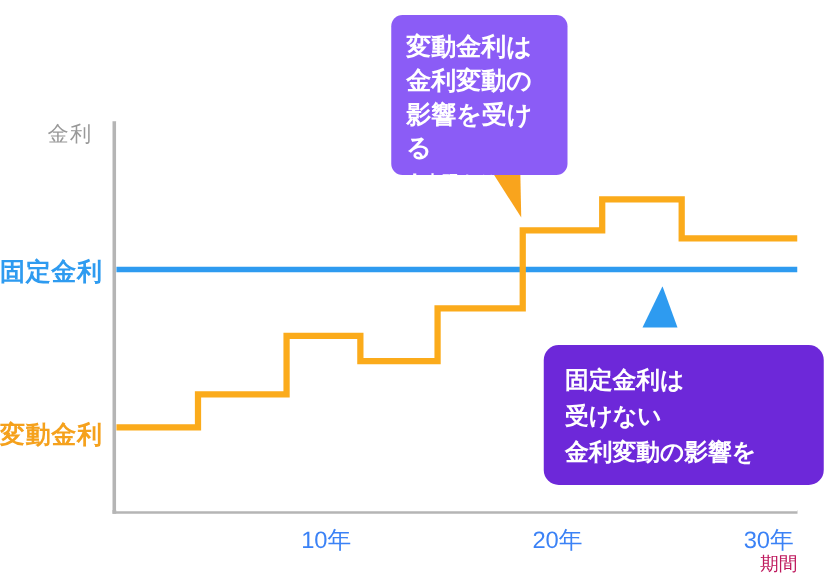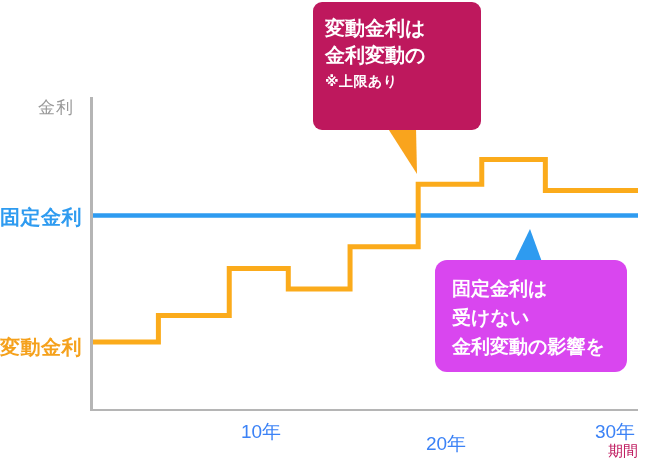--- a/index.html
+++ b/index.html
@@ -40,50 +40,50 @@
     font-size:20px; font-weight:700; letter-spacing:0.5px;
   }
   .series-label.fixed   { top:204px; color:#2e9bf0; }
   .series-label.variable{ top:334px; color:#f5a11c; }
   .x-tick {
     position:absolute; top:419px;
     transform:translateX(-50%);
     font-size:19px; color:#3b82f6;
   }
   .x-tick.t10 { left:261px; }
-  .x-tick.t20 { left:446px;margin-top:12px; }
+  .x-tick.t20 { left:446px; }
   .x-tick.t30 { left:615px; }
   .x-axis-label {
     position:absolute; top:442px; left:560px; width:78px;
     text-align:right;
     font-size:15px; color:#be185d;
   }
 
   
   .callout {
     position:absolute; color:#ffffff; font-weight:700;
   }
   .callout .line { display:block; }
   .callout-variable {
-    left:313px; top:2px; width:168px; height:128px;
-    background:#be185d; border-radius:9px;
+    left:313px; top:12px; width:141px; height:128px;
+    background:#8b5cf6; border-radius:9px;
     padding:13px 10px 10px 12px;
     font-size:20px; line-height:27px;
     z-index:6;
   }
   .callout-variable .note {
     display:block; font-size:14px; line-height:18px; margin-top:3px;
     letter-spacing:0.5px;
   }
   .callout-tail-variable {
     position:absolute; left:385px; top:127px; z-index:5;
   }
   .callout-fixed {
-    left:435px; top:260px; width:192px; height:112px;
-    background:#d946ef; border-radius:12px;
+    left:435px; top:276px; width:224px; height:112px;
+    background:#6d28d9; border-radius:12px;
     padding:14px 10px 10px 17px;
     font-size:19px; line-height:29px;
     z-index:6;
   }
   .callout-tail-fixed {
     position:absolute; left:512px; top:229px; z-index:5;
   }
 </style>
 </head>
 <body>
@@ -108,20 +108,21 @@
   <div class="x-tick t20">20年</div>
   <div class="x-tick t30">30年</div>
   <div class="x-axis-label">期間</div>
 
   <svg class="callout-tail-variable" width="36" height="49" viewBox="0 0 36 49">
     <polygon points="2,0 31,0 32,47" fill="#f9a41d"></polygon>
   </svg>
   <div class="callout callout-variable">
     <span class="line">変動金利は</span>
     <span class="line">金利変動の</span>
+    <span class="line">影響を受ける</span>
     <span class="note">※上限あり</span>
   </div>
 
   <svg class="callout-tail-fixed" width="34" height="34" viewBox="0 0 34 34">
     <polygon points="18,0 2,33 30,33" fill="#2e9bf0"></polygon>
   </svg>
   <div class="callout callout-fixed">
     <span class="line">固定金利は</span>
     <span class="line">受けない</span>
     <span class="line">金利変動の影響を</span>

